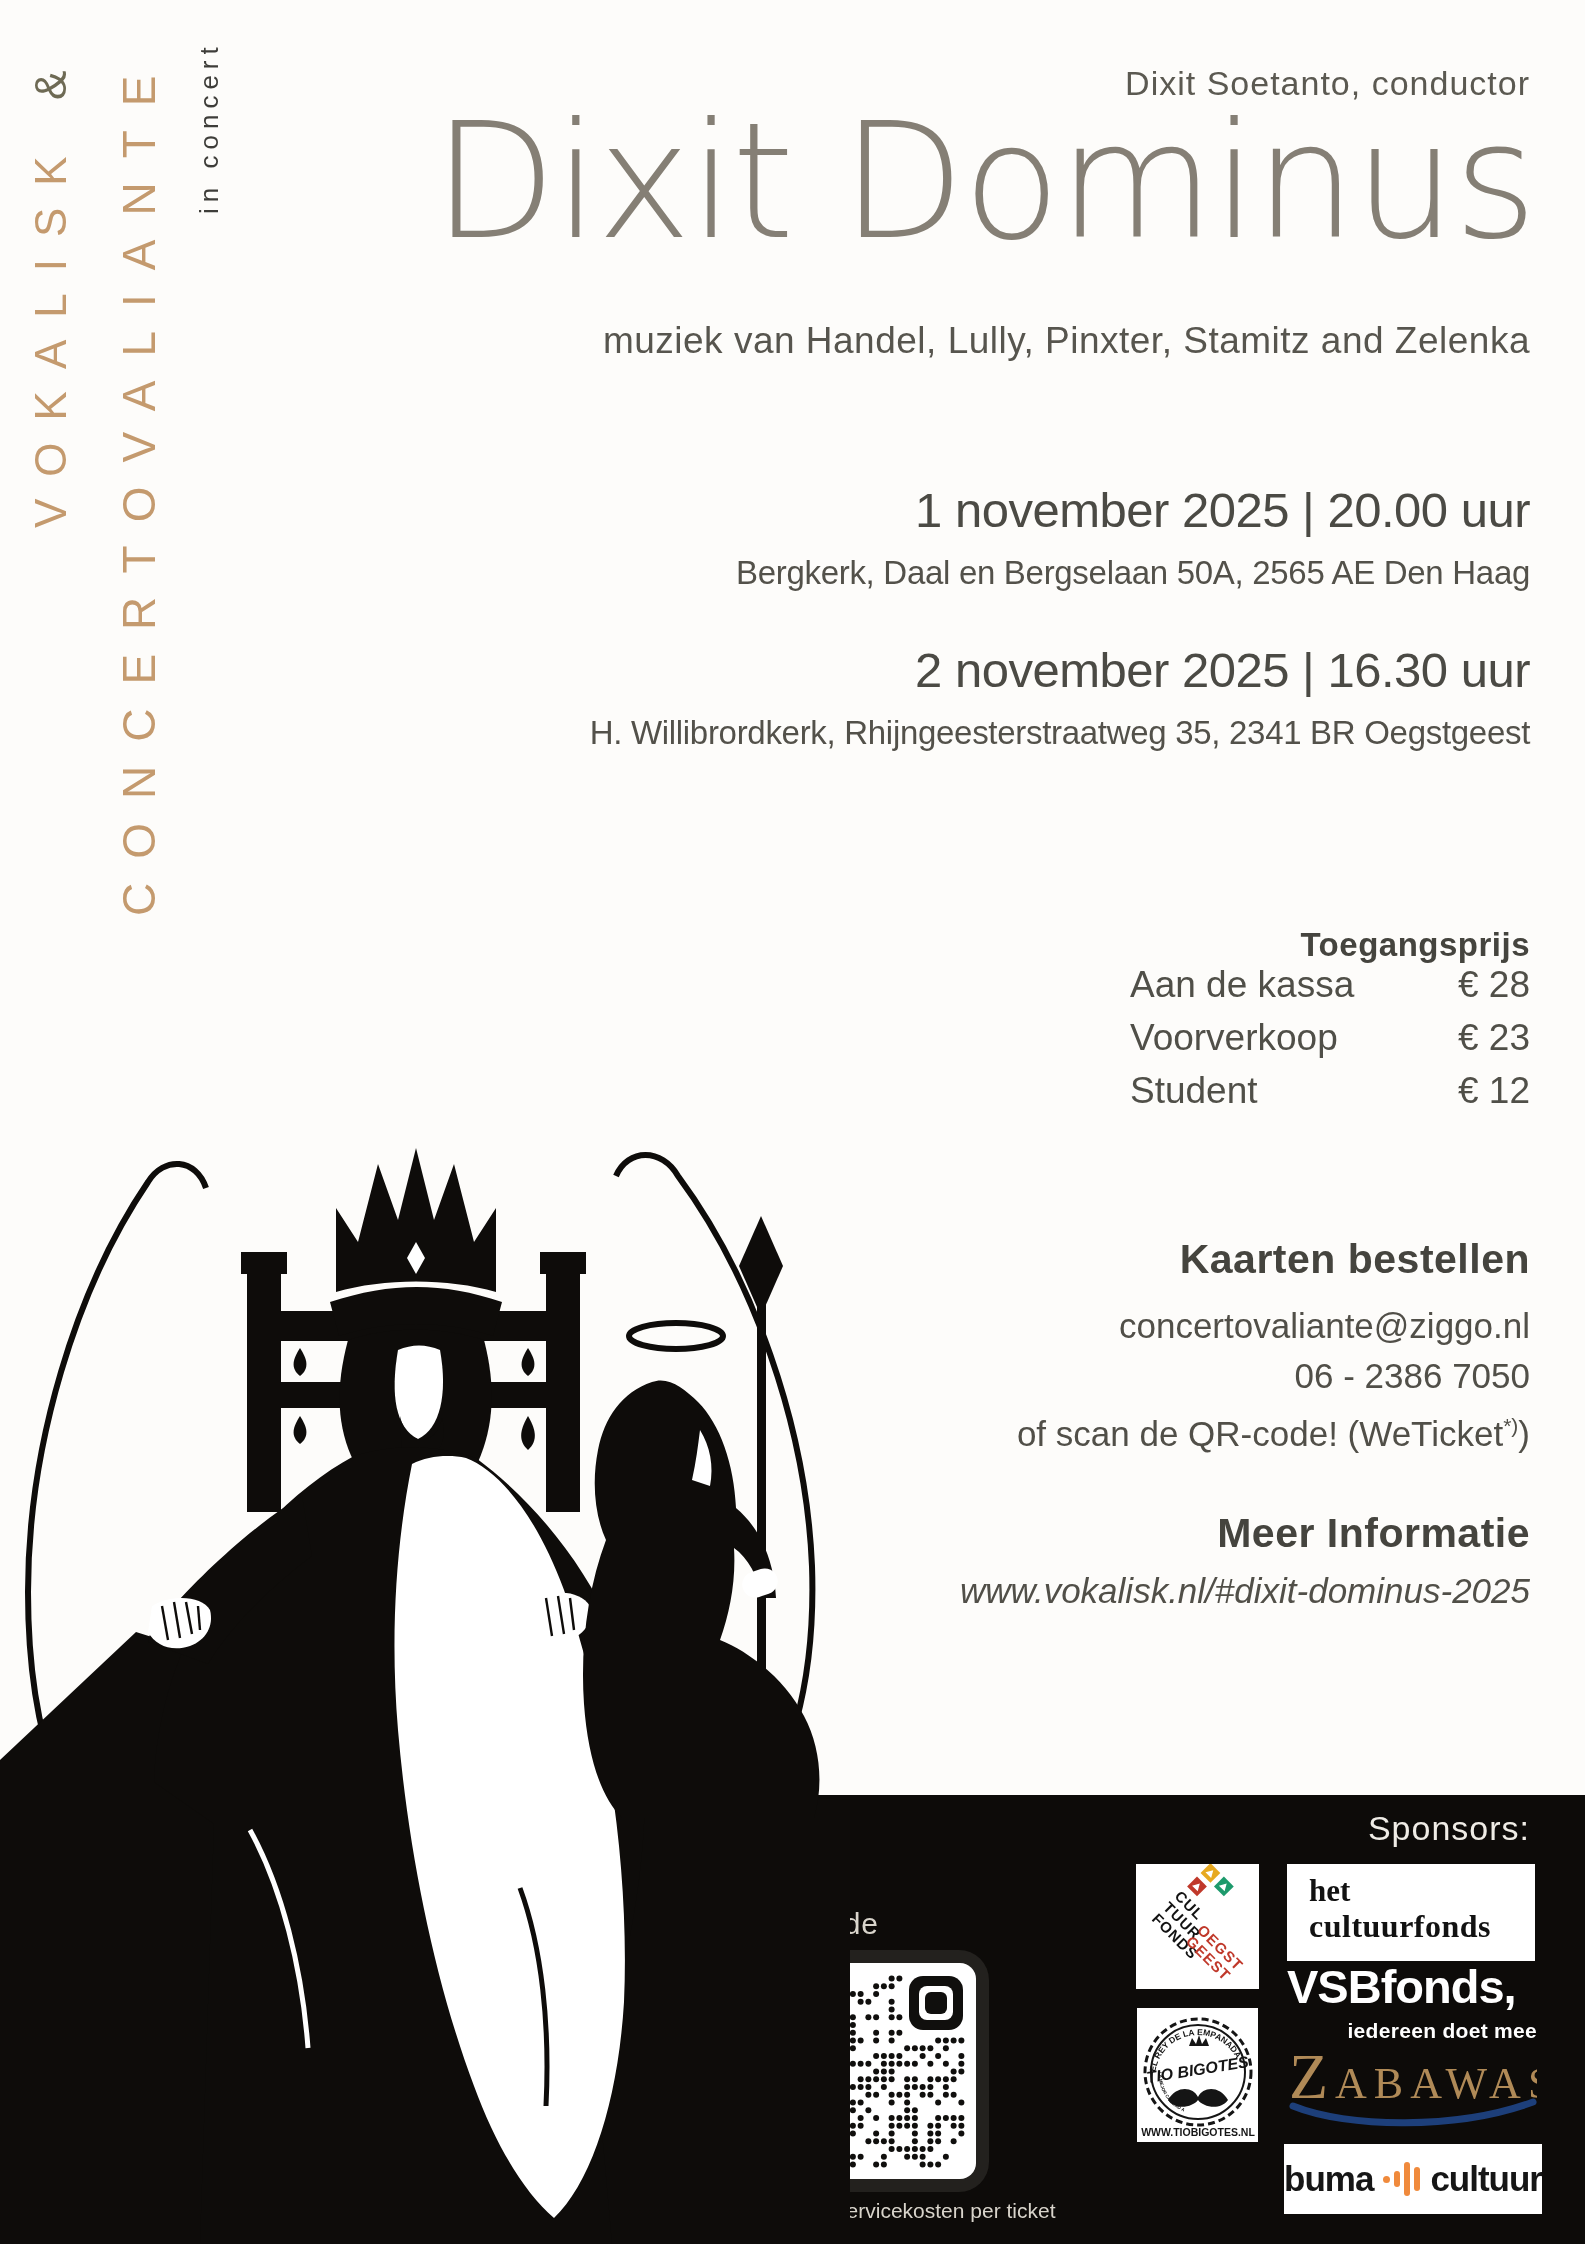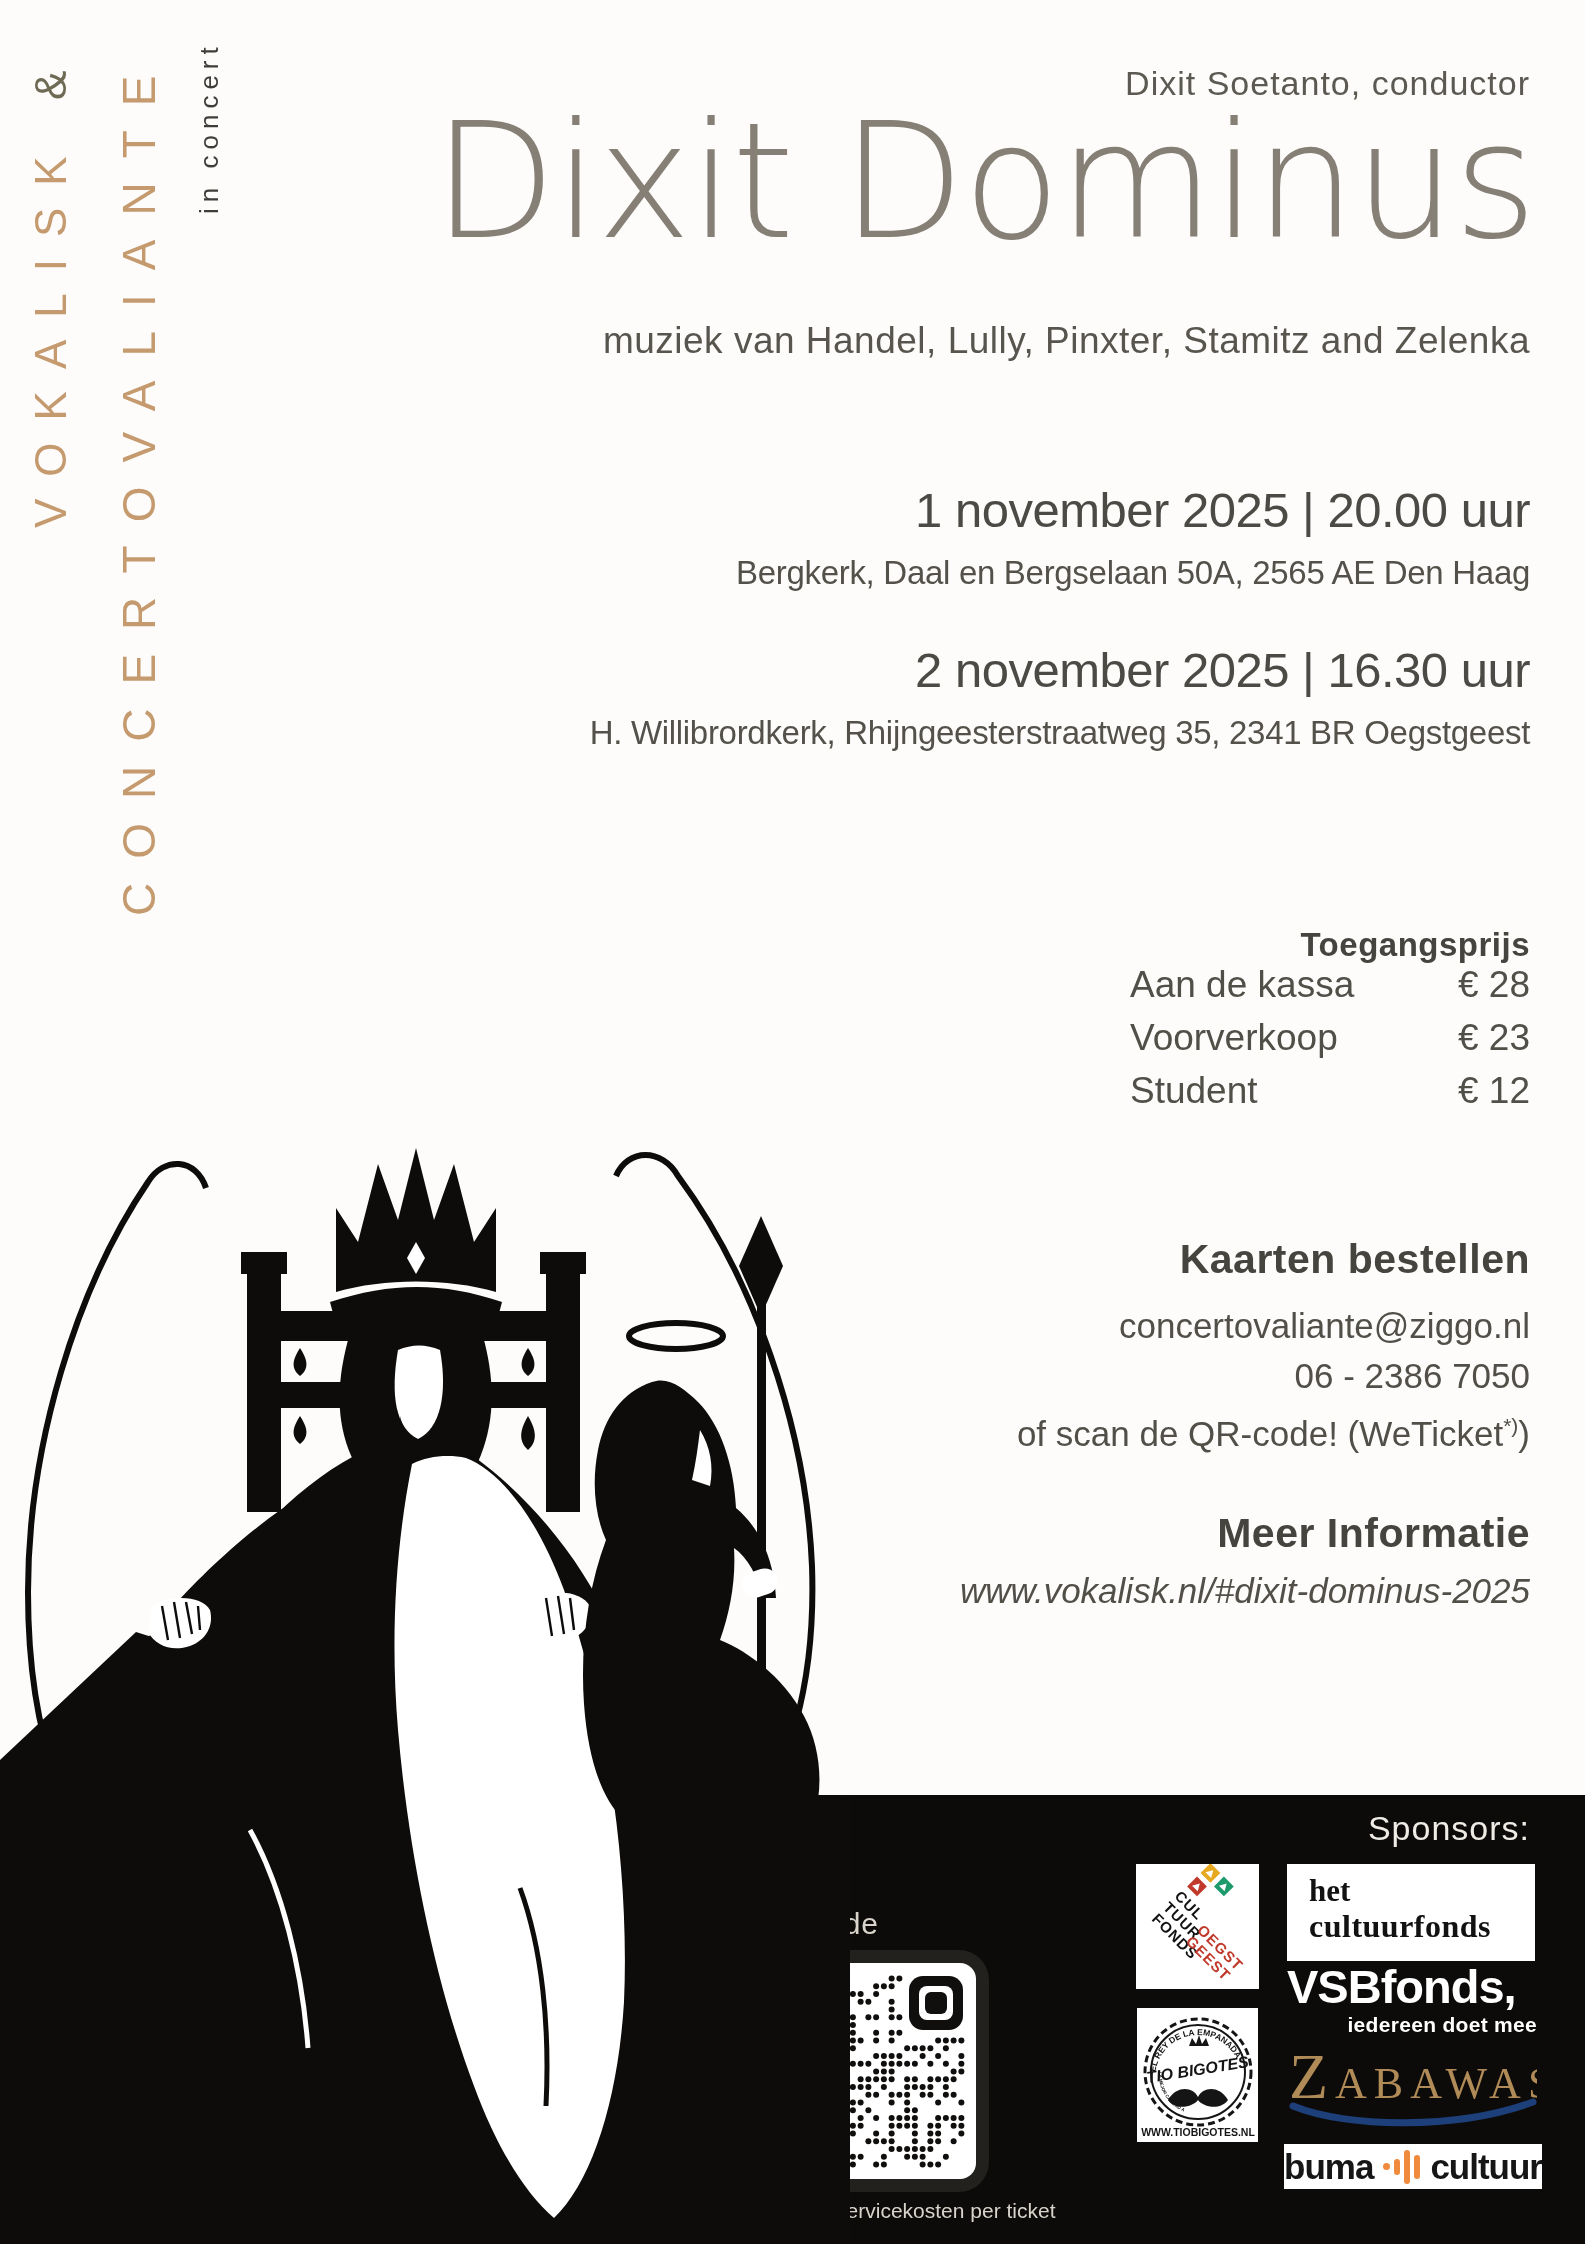--- a/index.html
+++ b/index.html
@@ -43,24 +43,24 @@
   
   .footer{position:absolute;left:0;top:1795px;width:1585px;height:449px;background:#0d0b09;}
   .sponsors-label{position:absolute;right:55px;top:14px;font-size:34px;color:#efece6;letter-spacing:1px;}
   .logo-box{position:absolute;background:#ffffff;overflow:hidden;}
   .box-oegstgeest{left:1136px;top:69px;width:123px;height:125px;}
   .box-cultuurfonds{left:1287px;top:69px;width:248px;height:97px;color:#121212;}
   .box-cultuurfonds .l1{font-family:"Liberation Serif",serif;font-weight:bold;font-size:31px;margin:12px 0 0 22px;line-height:30px;}
   .box-cultuurfonds .l2{font-family:"Liberation Serif",serif;font-weight:bold;font-size:32px;margin:4px 0 0 22px;line-height:32px;letter-spacing:0.5px;}
   .vsb{position:absolute;left:1287px;top:168px;width:250px;height:78px;color:#fff;text-align:left;}
   .vsb .name{font-size:47px;font-weight:bold;letter-spacing:-1px;line-height:48px;}
-  .vsb .tag{font-size:21px;font-weight:bold;text-align:right;margin-top:2px;letter-spacing:0.3px;}
+  .vsb .tag{font-size:21px;font-weight:bold;text-align:right;margin-top:8px;letter-spacing:0.3px;}
   .box-tio{left:1137px;top:213px;width:121px;height:134px;}
   .zabawas{position:absolute;left:1287px;top:247px;width:250px;height:96px;}
-  .box-buma{left:1284px;top:349px;width:258px;height:45px;display:flex;align-items:center;justify-content:center;gap:10px;color:#161616;}
+  .box-buma{left:1284px;top:349px;width:258px;height:70px;display:flex;align-items:center;justify-content:center;gap:10px;color:#161616;}
   .box-buma .w{font-size:35px;font-weight:bold;letter-spacing:-1px;}
   .buma-bars{display:flex;align-items:center;gap:4px;}
   .buma-bars i{display:block;background:#f08a3c;border-radius:4px;width:6px;}
   .buma-dot{width:7px;height:7px;border-radius:50%;background:#f08a3c;}
 
   .qr-label{position:absolute;left:752px;top:112px;font-size:30px;color:#d9d5cc;letter-spacing:1px;}
   .qr-wrap{position:absolute;left:747px;top:155px;width:242px;height:242px;}
   .qr-footnote{position:absolute;left:660px;top:404px;width:420px;text-align:center;font-size:21px;color:#d8d4cb;}
 
   .artwork{position:absolute;left:0;top:1124px;width:850px;height:1120px;}

